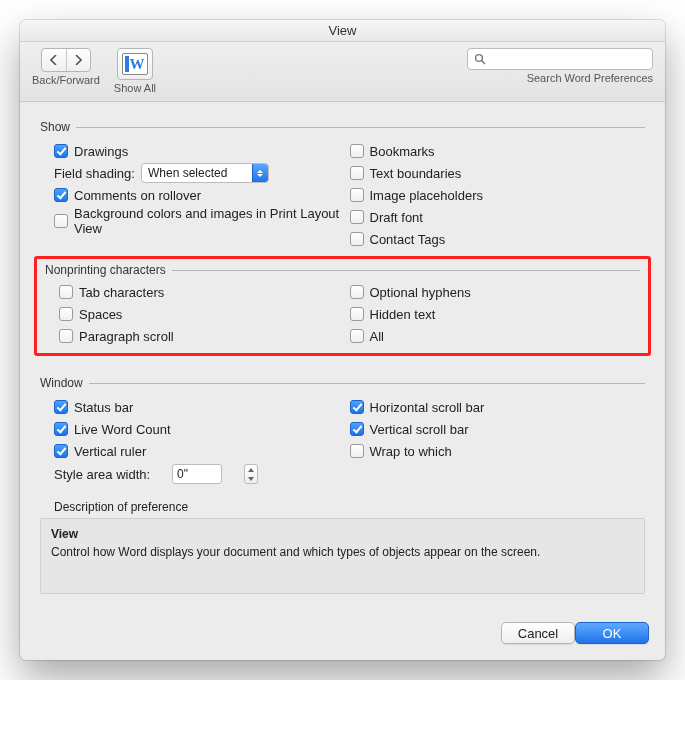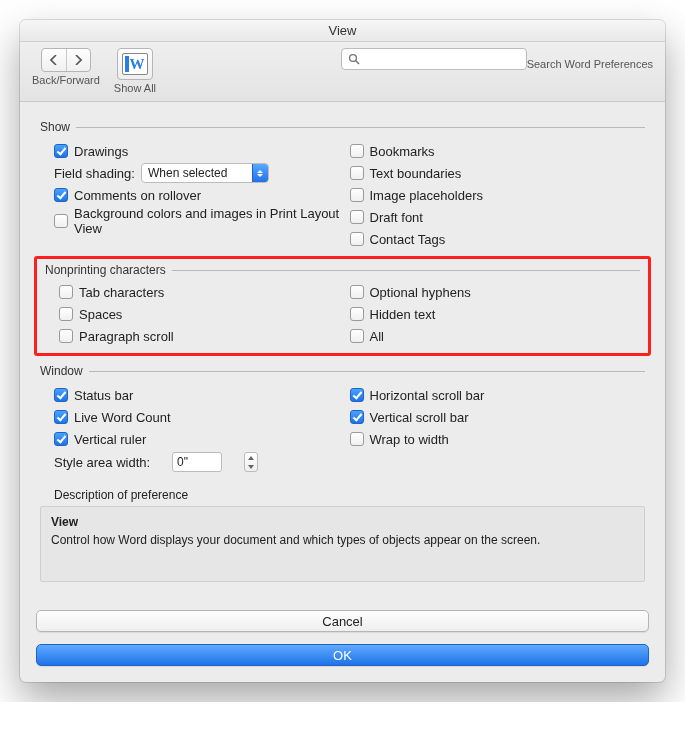--- a/index.html
+++ b/index.html
@@ -64,21 +64,21 @@
     width:26px; height:22px; border:1px solid #888; border-radius:2px;
     background:#fff; display:flex; align-items:center; justify-content:center;
     position:relative;
   }
   .showall-inner::before{
     content:""; position:absolute; left:2px; top:2px; bottom:2px; width:4px;
     background:#2b7de1;
   }
   .showall-w { color:#2b7de1; font-weight:bold; font-size:15px; font-family:Georgia,serif; margin-left:4px;}
   .spacer { flex:1; }
-  .search-wrap { display:flex; flex-direction:row; align-items:flex-end;}
+  .search-wrap { display:flex; flex-direction:column; align-items:flex-end;}
   .search {
     width:186px; height:22px;
     border:1px solid #bcbcbc; border-radius:4px;
     background:#fff; display:flex; align-items:center;
     padding:0 6px; gap:4px;
   }
   .search svg { flex-shrink:0; }
   .search input { border:none; outline:none; flex:1; font-size:12px; background:transparent;}
   .content { padding: 12px 20px 14px 20px; }
   .section-head {
@@ -129,35 +129,34 @@
     width:14px; height:20px; border:1px solid #bcbcbc; border-radius:3px;
     background:linear-gradient(#fff,#efefef);
     display:flex; flex-direction:column;
   }
   .stepper div{flex:1;display:flex;align-items:center;justify-content:center;}
   .stepper div span{width:0;height:0;border-left:3px solid transparent;border-right:3px solid transparent;}
   .stepper .u span{border-bottom:4px solid #666;}
   .stepper .d span{border-top:4px solid #666;}
   .highlight-box {
     border:3px solid #ff1f1f; border-radius:3px;
-    padding:4px 4px 6px 4px; margin:6px -6px 8px -6px;
+    padding:4px 4px 6px 4px; margin:6px -6px 20px -6px;
   }
   .highlight-box .section-head{ margin:0 4px 4px 4px;}
   .highlight-box .cols{ padding:0 4px;}
   .desc-head { font-size:12px; margin:16px 0 4px 14px; }
   .desc-box {
     border:1px solid #cfcfcf; background:#e6e6e6; border-radius:2px;
     padding:8px 10px; margin:0 0 0 0; min-height:76px;
   }
   .desc-box .t { font-weight:bold; font-size:12px; margin-bottom:4px;}
   .desc-box .b { font-size:12px; color:#222;}
   .footer {
-    display:flex; justify-content:flex-end; gap:12px;
+    display:flex; justify-content:flex-end; gap:0;
     padding:14px 16px 16px 16px;
-    flex-direction:column;
   }
   .btn {
     min-width:74px; height:22px; border-radius:5px; font-size:13px;
     display:flex; align-items:center; justify-content:center;
     border:1px solid #b5b5b5; background:linear-gradient(#fefefe,#efefef);
     box-shadow:0 1px 1px rgba(0,0,0,0.08);
   }
   .btn.primary{
     color:#fff; border-color:#1e63c8;
     background:linear-gradient(#5fa9ff,#1f73e8);
@@ -324,21 +323,21 @@
         <div class="row">
             <input type="checkbox" checked="" style="">
             <label>Horizontal scroll bar</label>
           </div>
         <div class="row">
             <input type="checkbox" checked="" style="">
             <label>Vertical scroll bar</label>
           </div>
         <div class="row">
             <input type="checkbox" style="">
-            <label>Wrap to width</label>
+            <label>Wrap to which</label>
           </div>
       </div>
     </div>
     <div class="field-row">
       <label>Style area width:</label>
       <div class="txt">
           <span>0"</span>
         </div>
       <div class="stepper">
         <div class="u">

